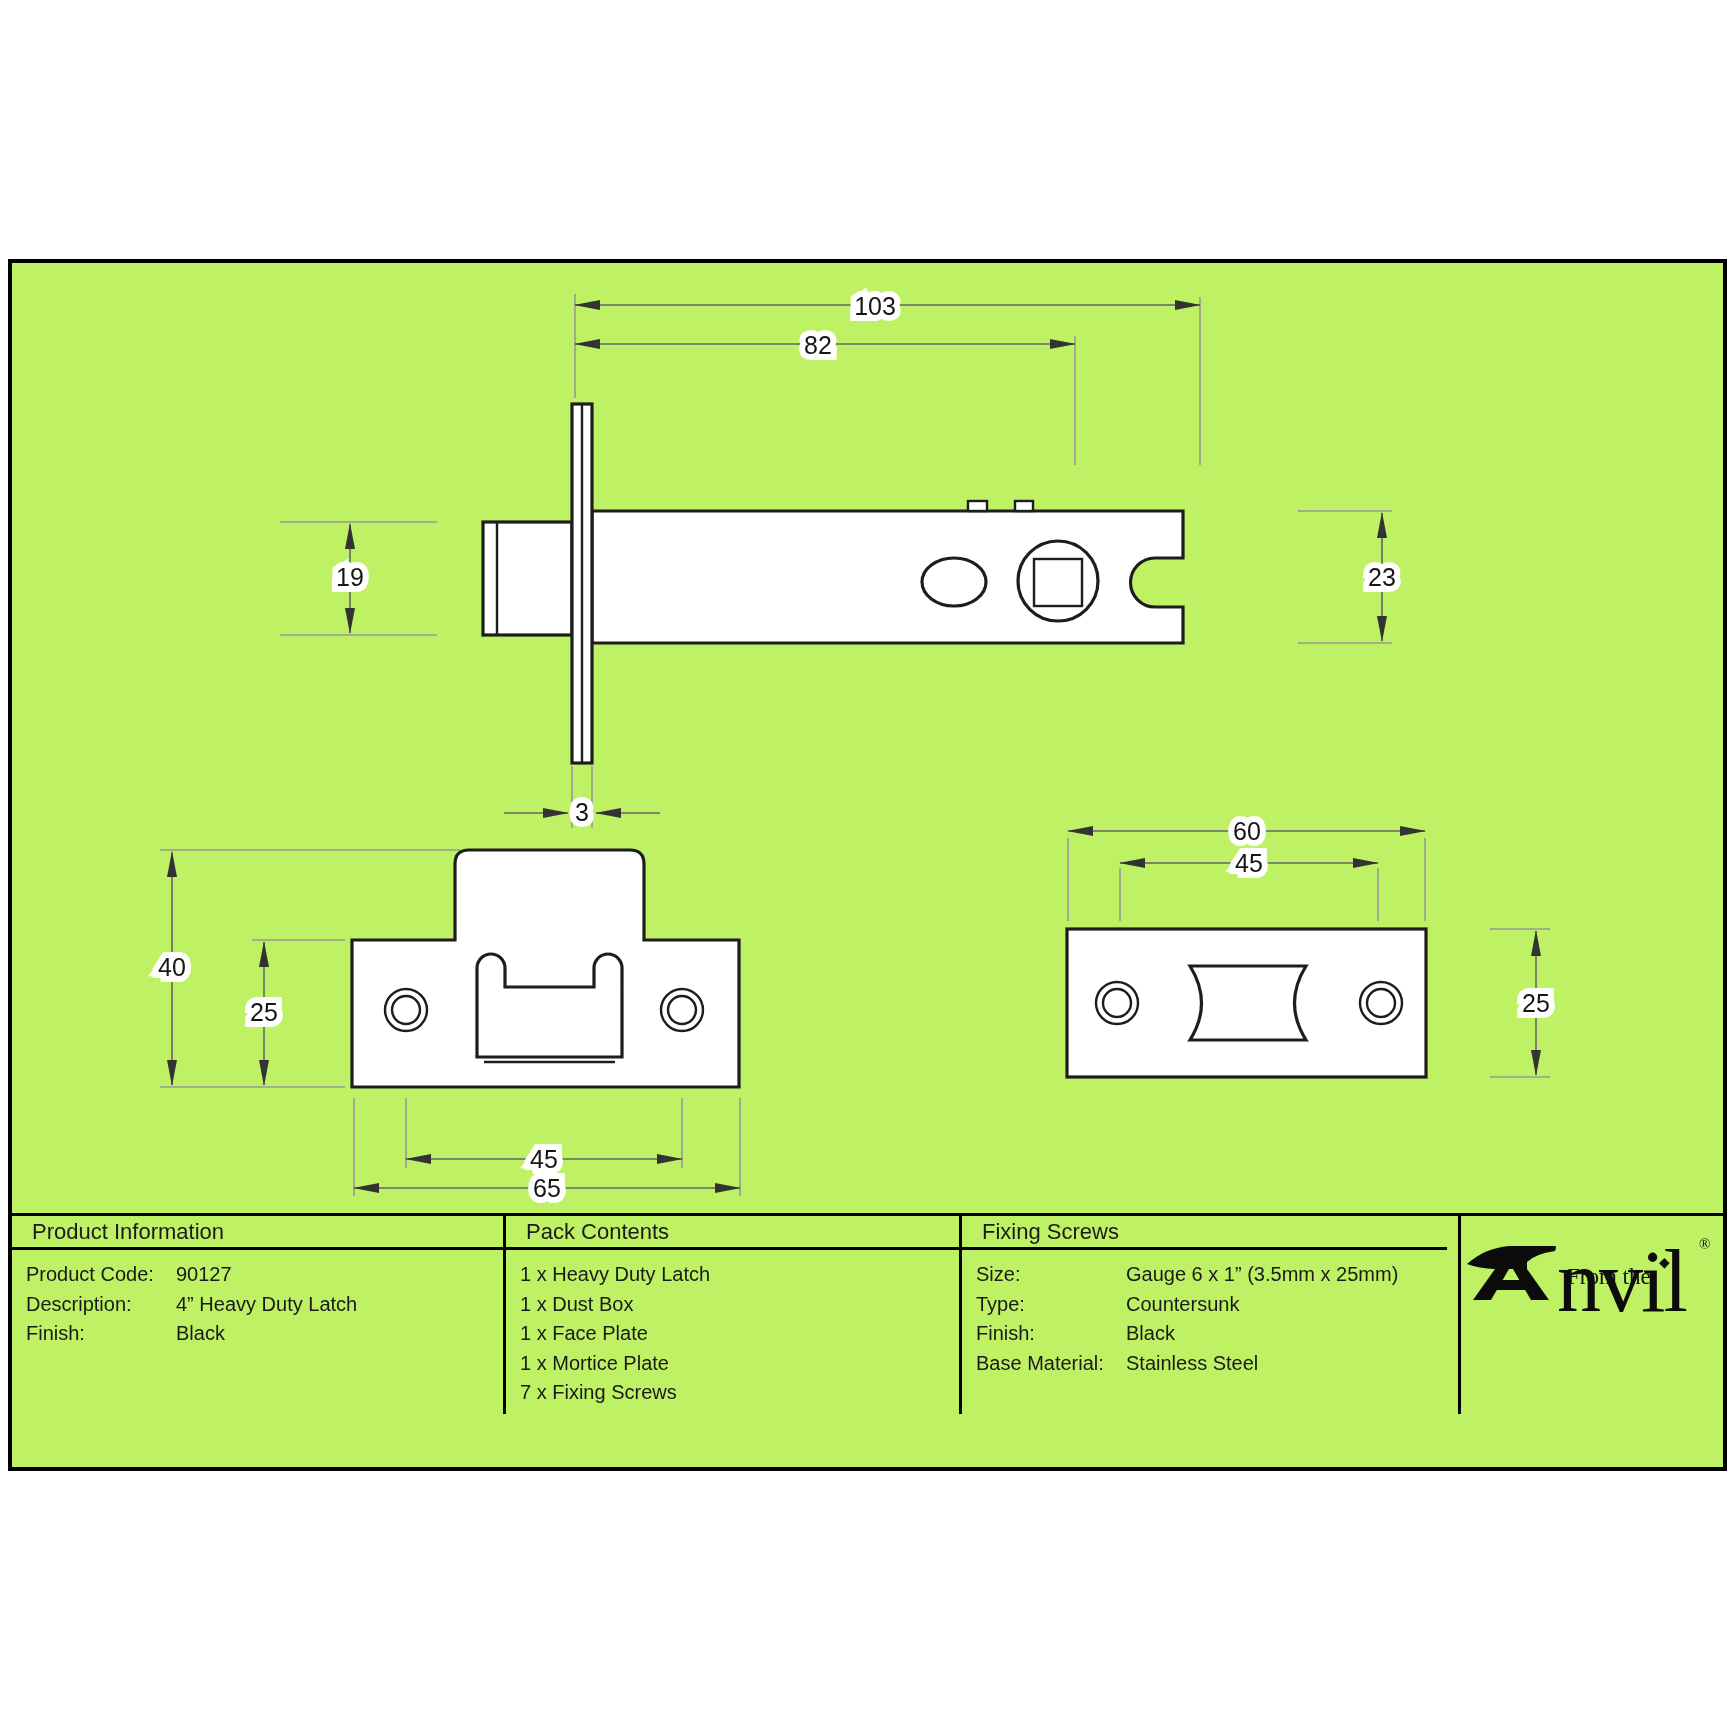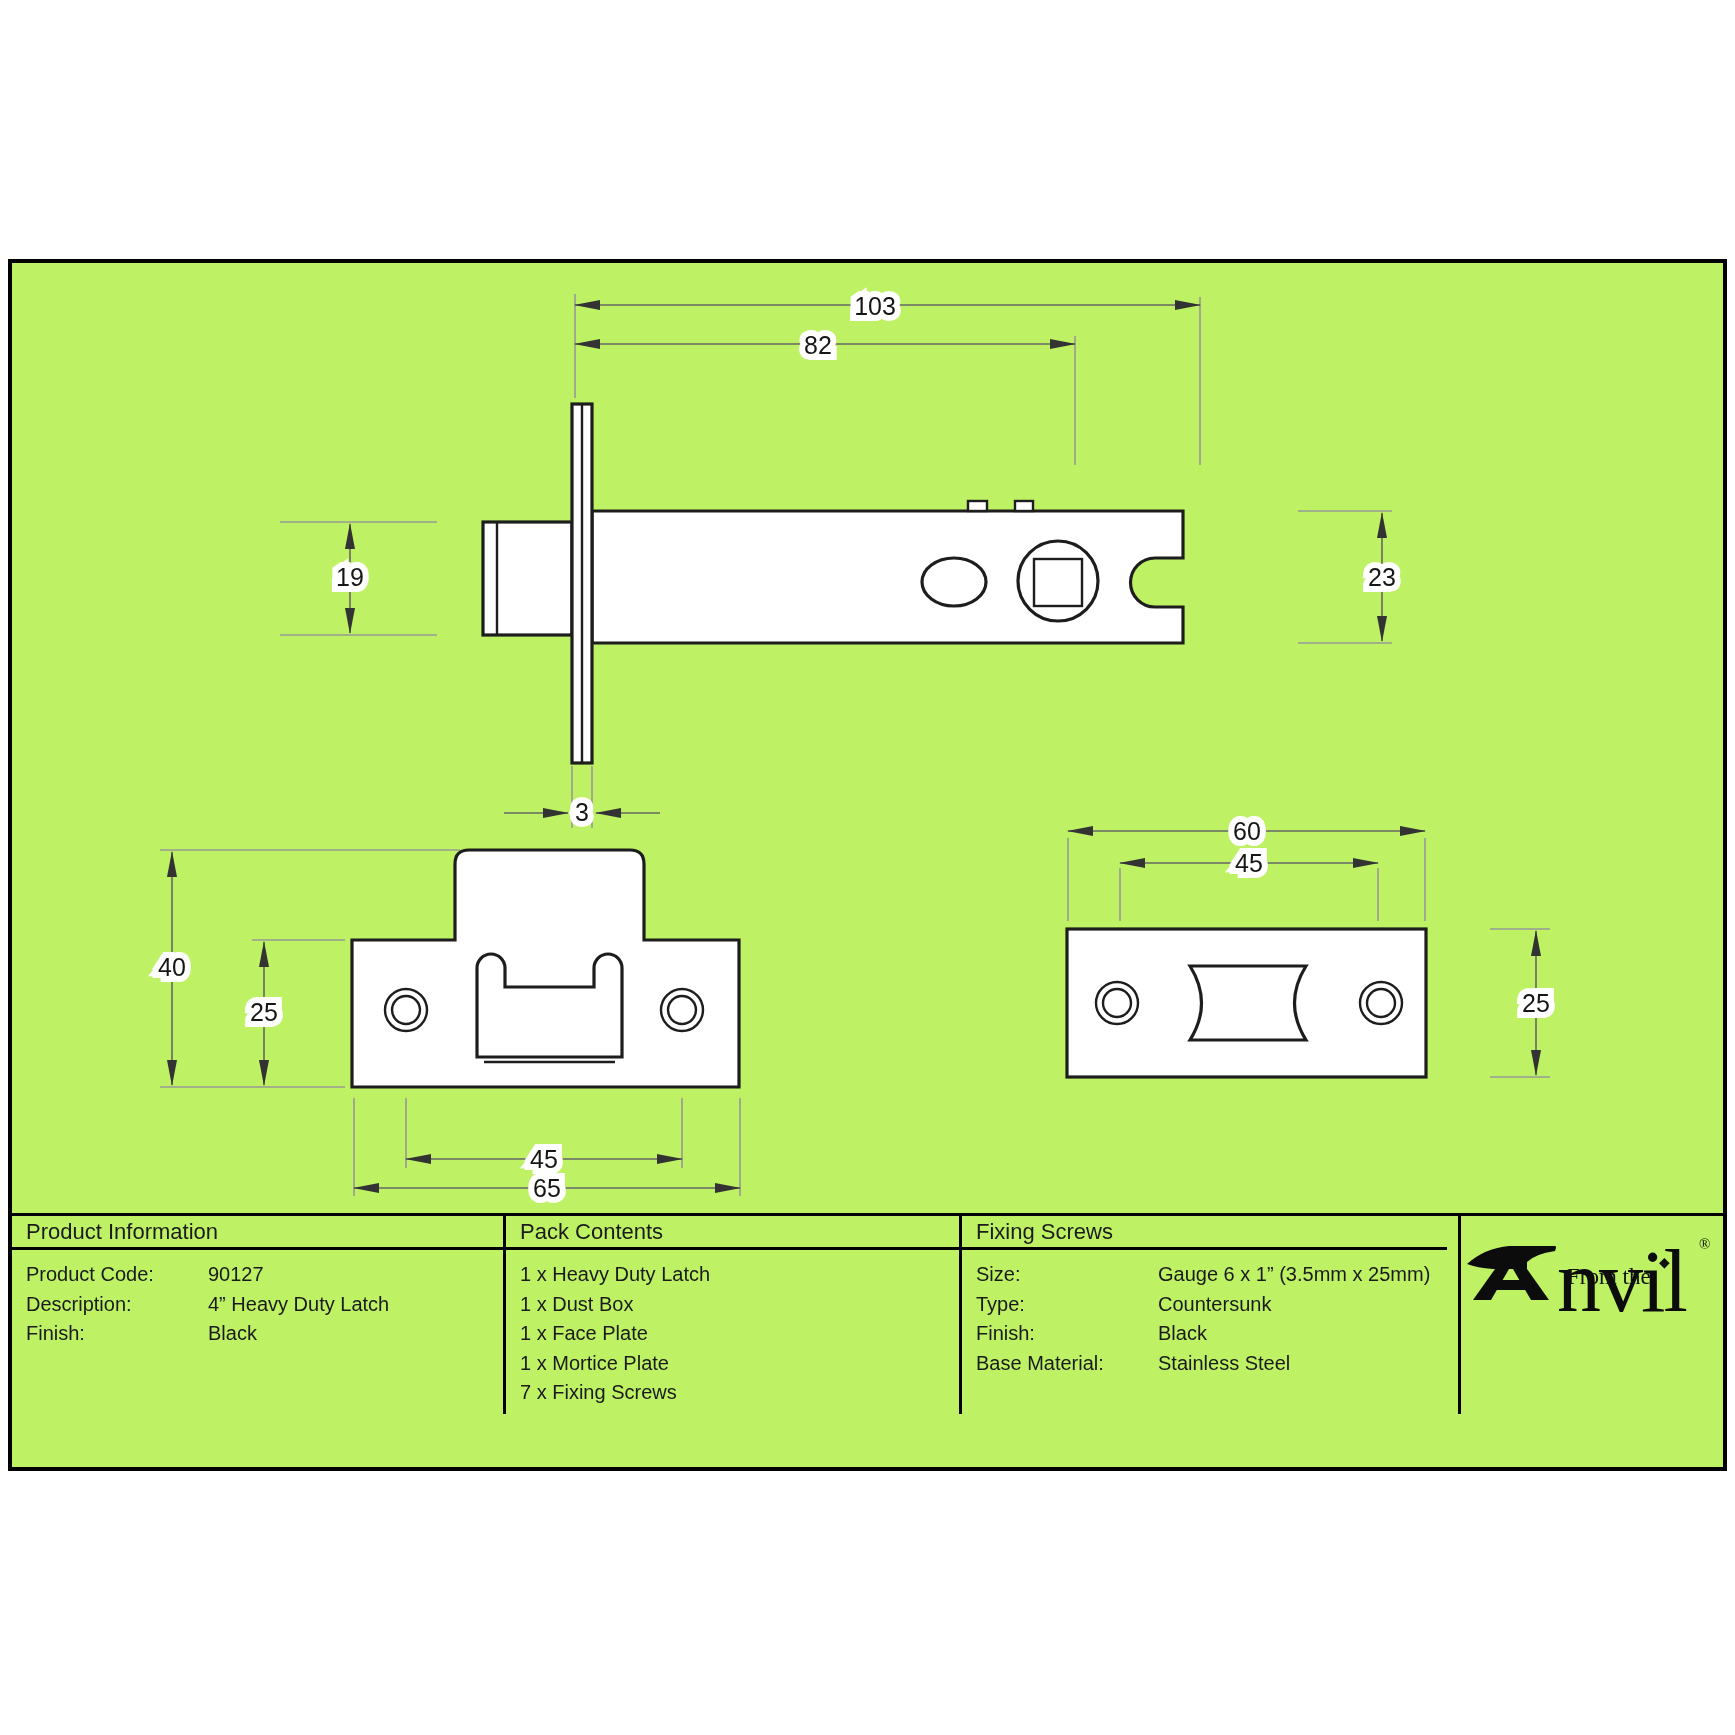--- a/index.html
+++ b/index.html
@@ -23,23 +23,23 @@
   .note-row{border-top:3px solid #000;height:53px;box-sizing:border-box;
        display:flex;align-items:center;padding-left:16px;font-size:21px;}
   .tbl{border-top:3px solid #000;height:201px;box-sizing:border-box;display:flex;}
   .col{box-sizing:border-box;}
   .col + .col{border-left:3px solid #000;}
   .c1{width:491px;}
   .c2{width:456px;}
   .c3{width:488px;}
   .c4{flex:1;position:relative;margin-left:11px;}
   .hd{height:34px;box-sizing:border-box;border-bottom:3px solid #000;
-      display:flex;align-items:center;padding-left:14px;font-size:22px;}
+      display:flex;align-items:center;padding-left:20px;font-size:22px;}
   .bd{padding:10px 0 0 14px;font-size:20px;line-height:29.5px;}
-  .kv{display:flex;gap:32px;}
+  .kv{display:flex;}
   .kv .k{width:150px;flex:0 0 150px;}
 
   
   .logo{position:absolute;left:0;top:0;width:100%;height:100%;}
   .logo .anvilA{position:absolute;left:4px;top:26px;}
   .logo .fromthe{position:absolute;left:106px;top:48px;font-family:"Liberation Serif",serif;
         font-size:23px;color:#111;}
   .logo .diamond{position:absolute;left:198px;top:38px;font-size:14px;color:#111;}
   .logo .reg{position:absolute;left:238px;top:20px;font-family:"Liberation Serif",serif;
         font-size:15px;color:#111;}

